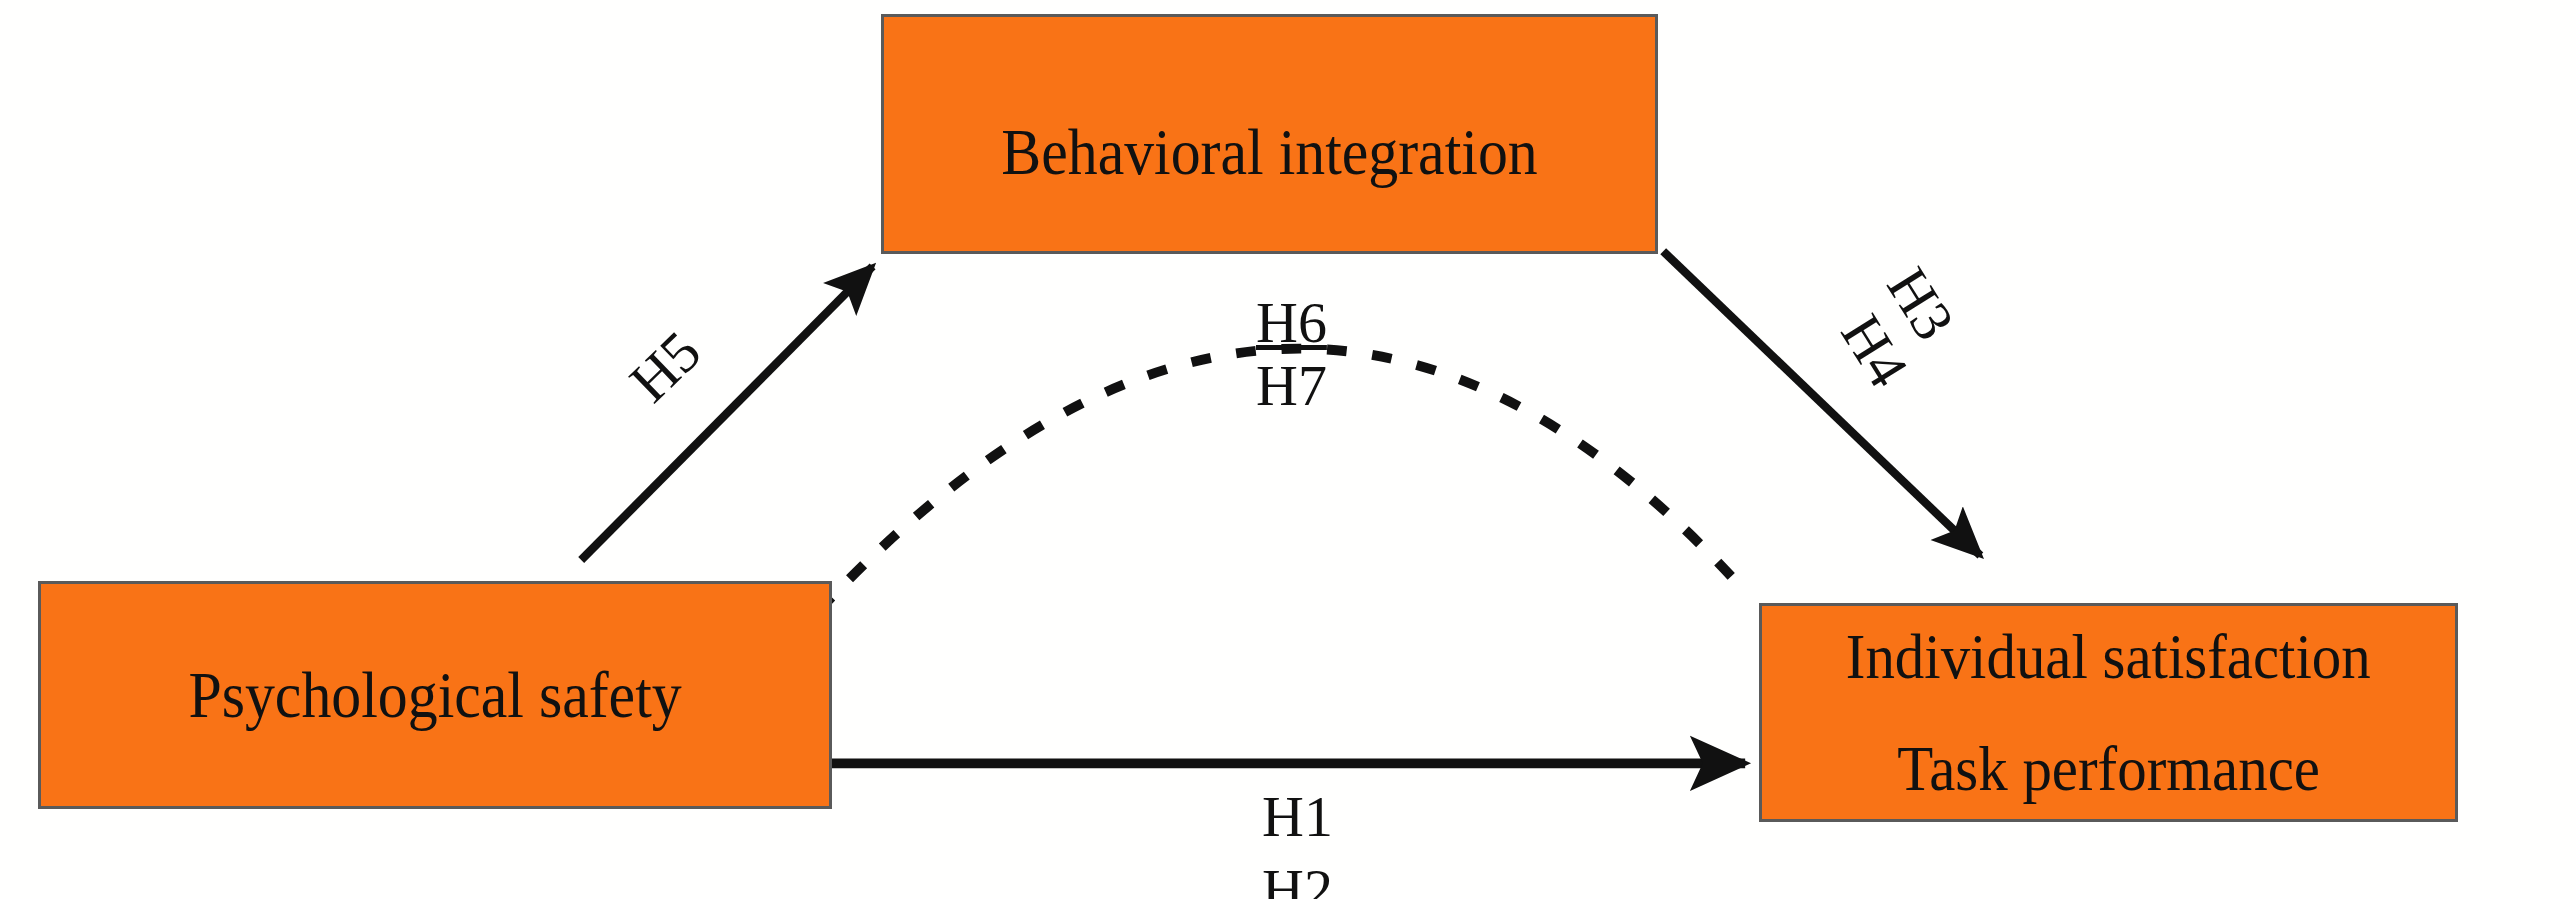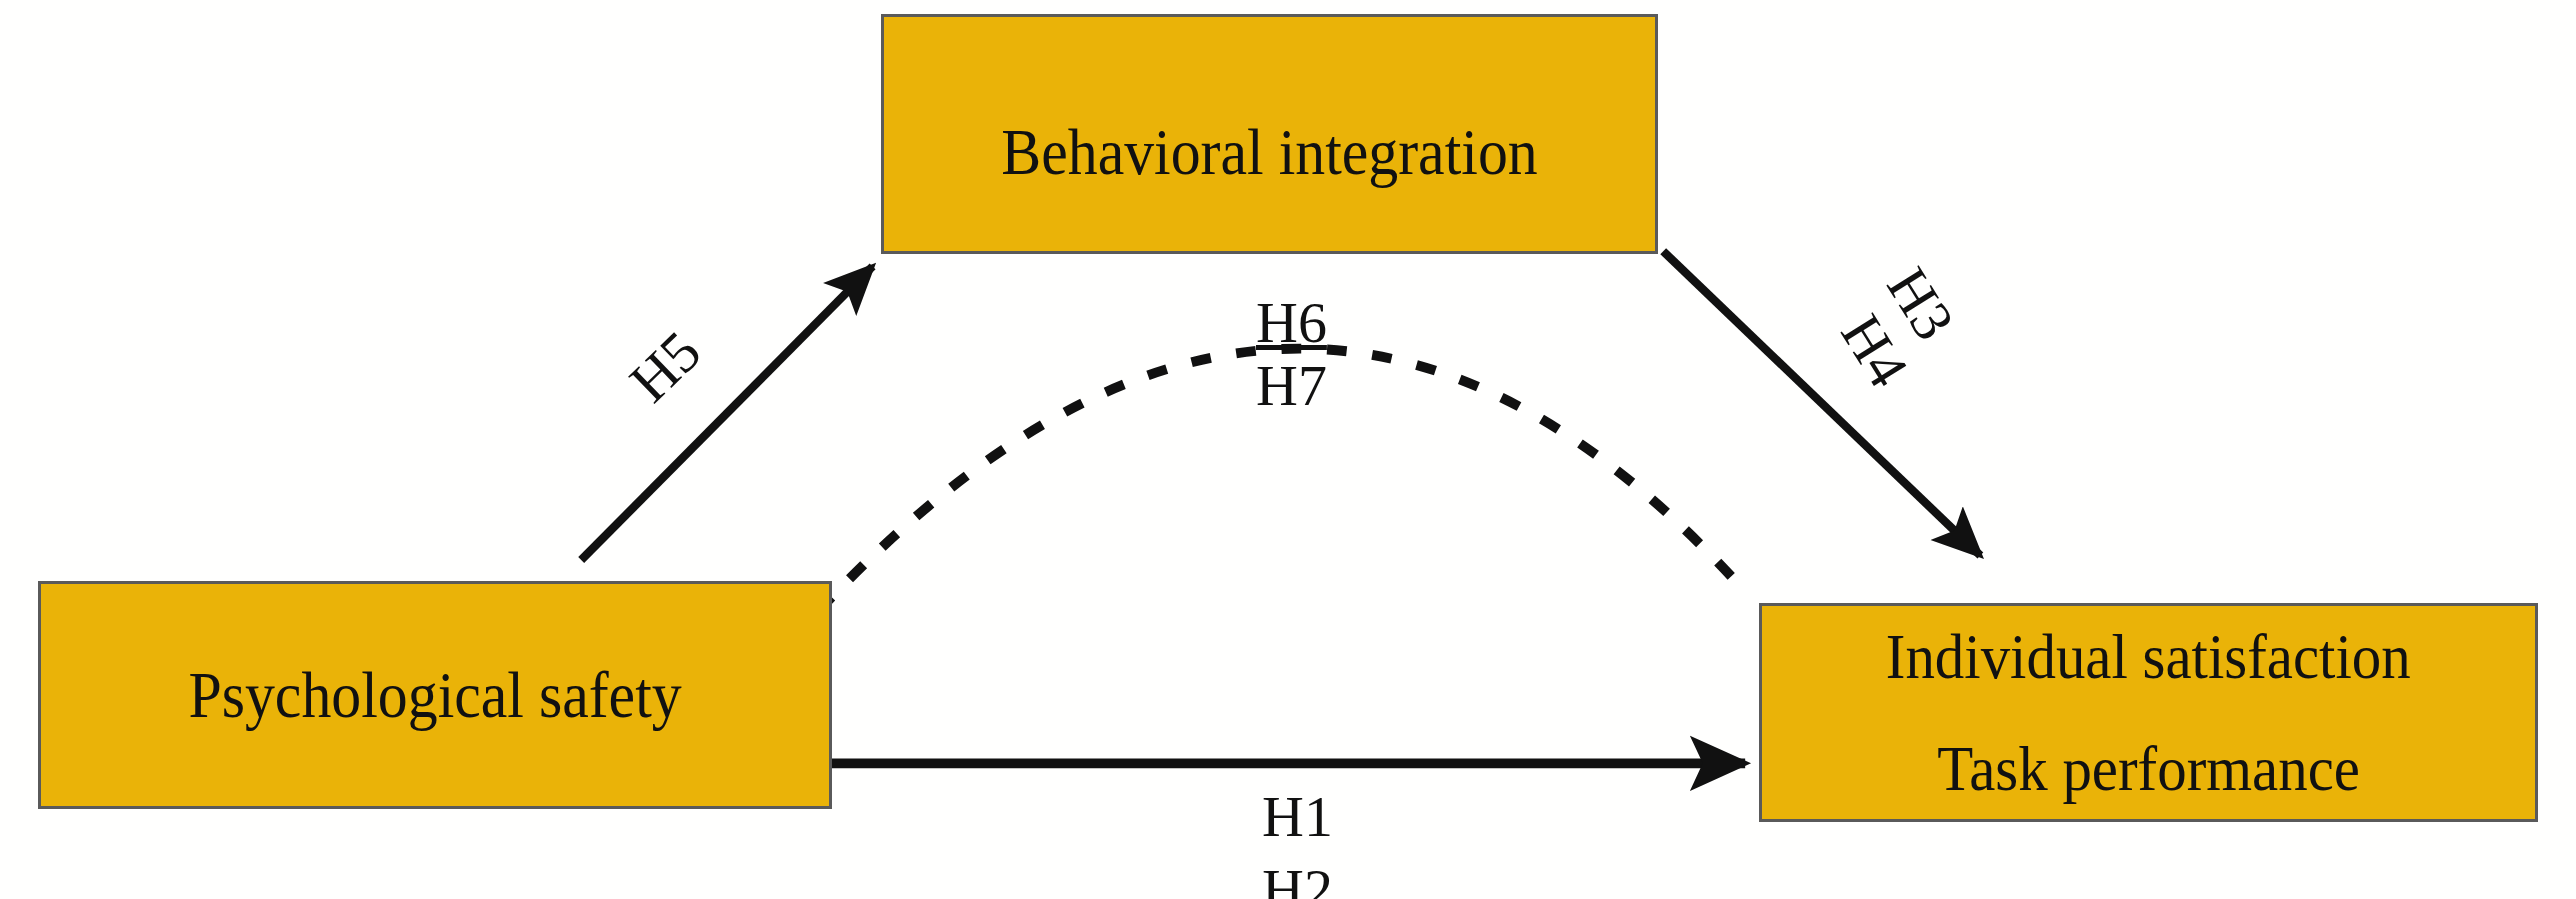--- a/index.html
+++ b/index.html
@@ -14,21 +14,21 @@
     position: relative;
     width: 2576px;
     height: 900px;
     background: #fffffe;
     overflow: hidden;
   }
   .node-box {
     position: absolute;
     box-sizing: border-box;
     border: 3.8px solid #5a5a5a;
-    background: #eab308;
+    background: #f97316;
     display: flex;
     flex-direction: column;
     align-items: center;
     justify-content: center;
   }
   .node-label {
     font-family: "Liberation Serif", "DejaVu Serif", serif;
     color: #111111;
     white-space: nowrap;
     text-align: center;
@@ -49,21 +49,21 @@
   #box-psychological-safety {
     left: 38px; top: 581px;
     width: 794px; height: 228px;
   }
   #box-psychological-safety .node-label {
     font-size: 65px;
   }
 
   #box-outcomes {
     left: 1759px; top: 603px;
-    width: 779px; height: 219px;
+    width: 699px; height: 219px;
   }
   #box-outcomes .node-label { font-size: 64px; }
   #box-outcomes .node-label.first { margin-bottom: 42px; }
 
   
   .edge-label {
     position: absolute;
     font-family: "Liberation Serif", "DejaVu Serif", serif;
     font-size: 58px;
     color: #111111;

